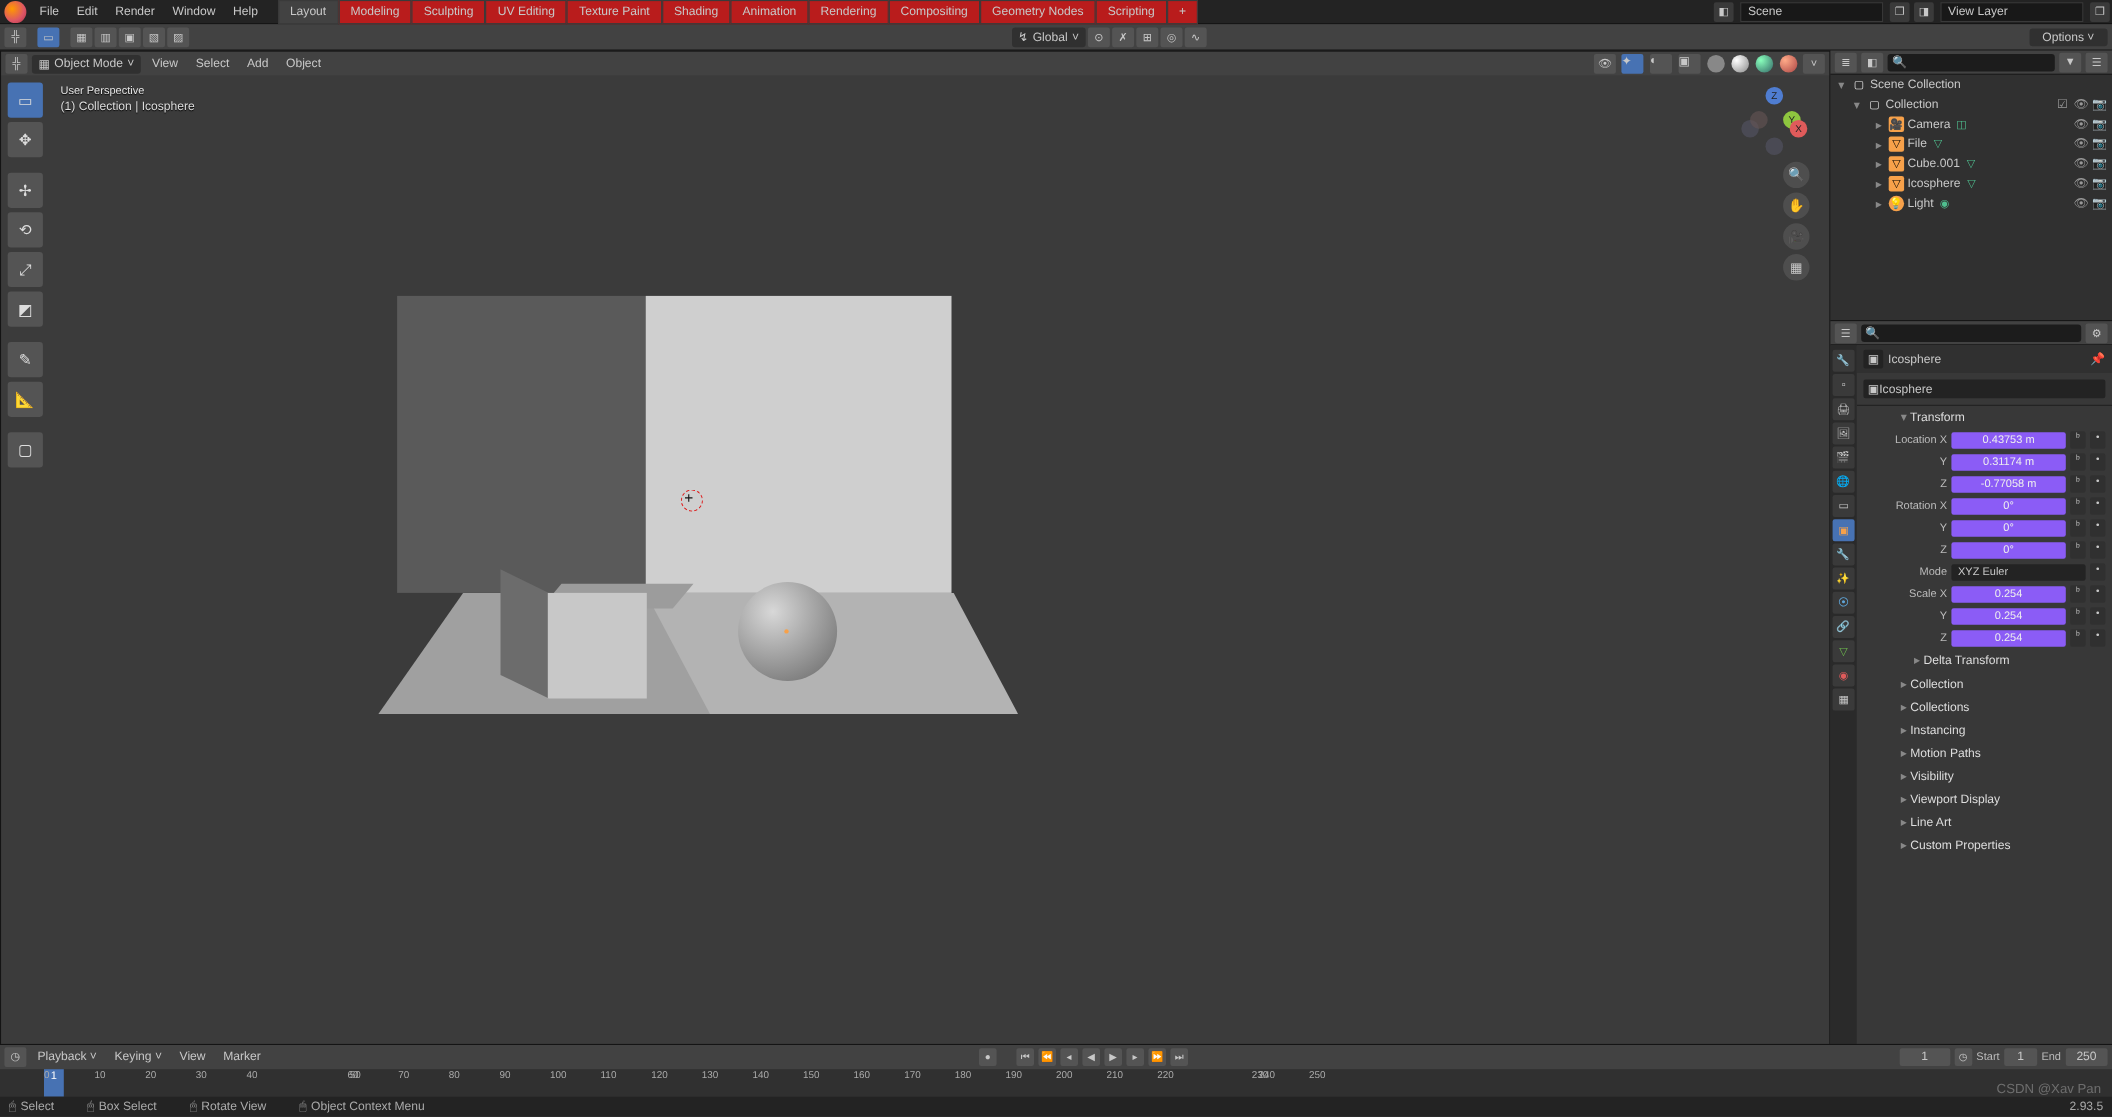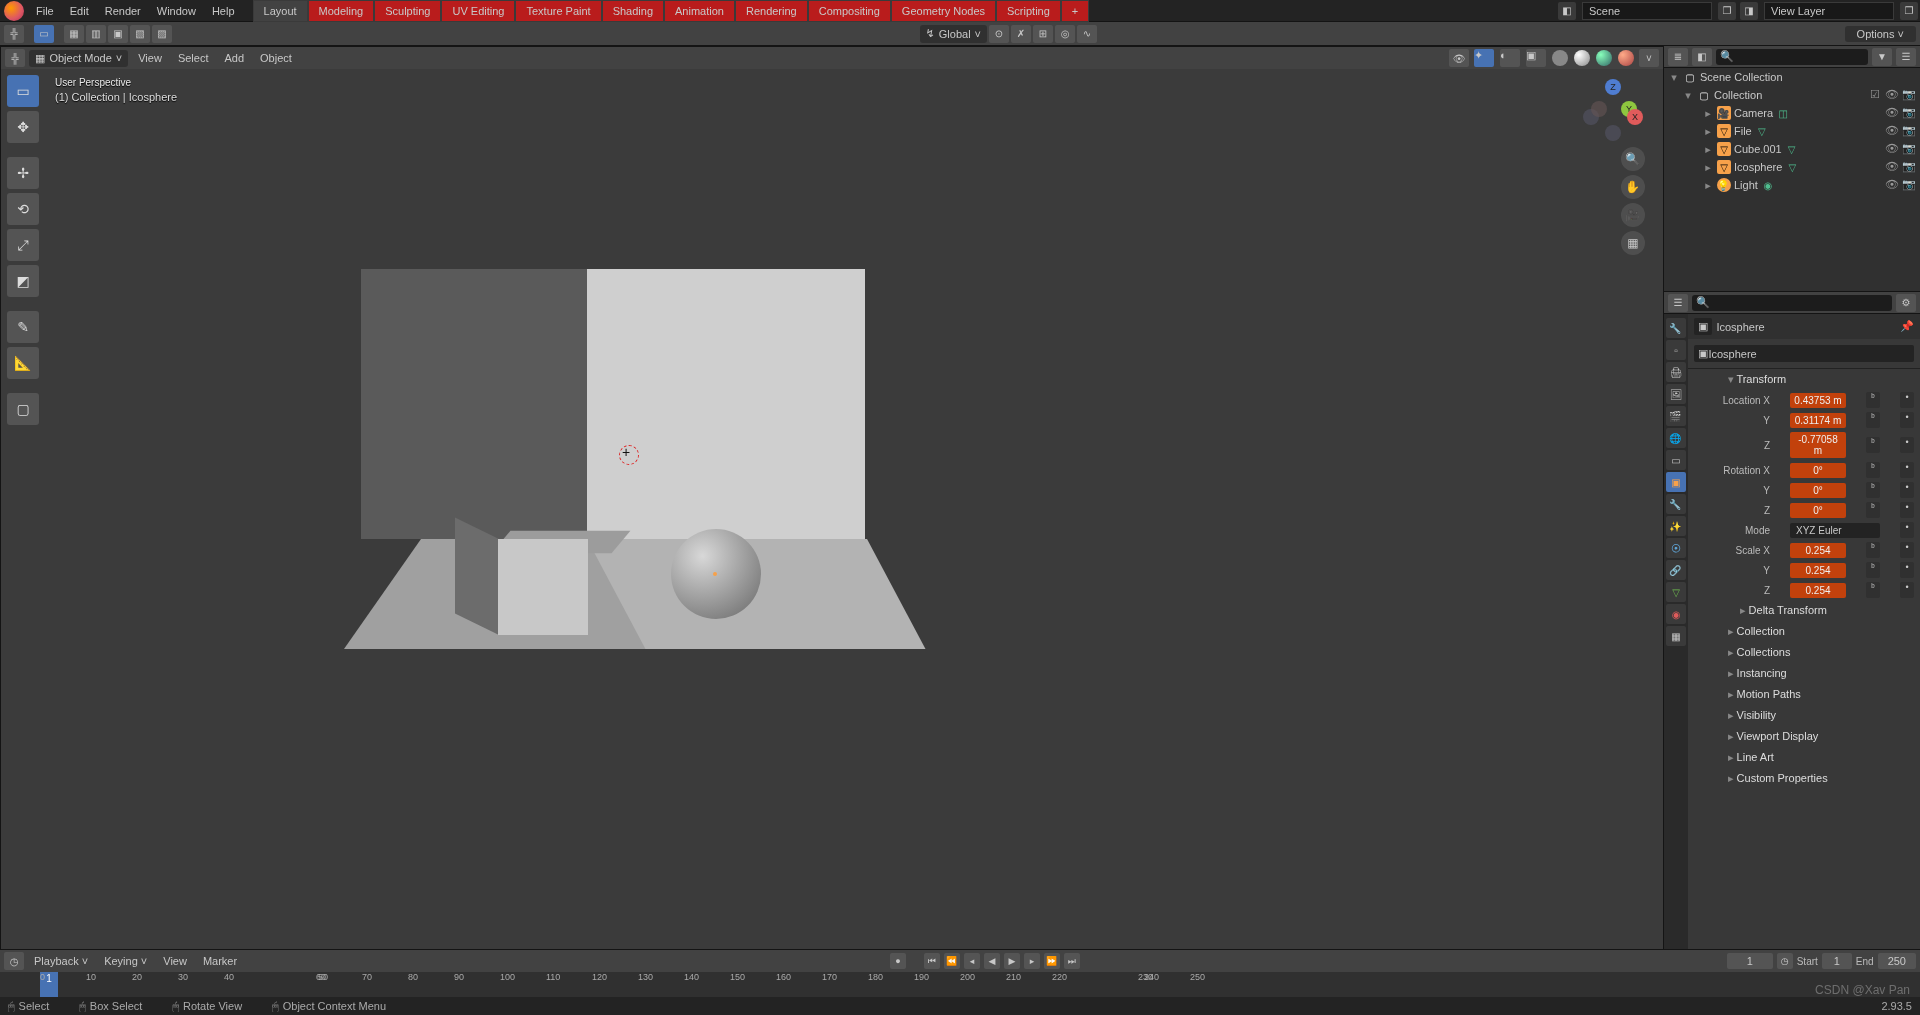--- a/index.html
+++ b/index.html
@@ -101,23 +101,23 @@
 .ptab.green { color:#6fbf4f; }
 .ptab.blue { color:#5fa5d8; }
 #props-body { flex:1; background:#383838; overflow:auto; }
 .crumb { background:#303030; padding:4px 6px; display:flex; align-items:center; gap:4px; }
 .crumb-box { background:#232323; padding:2px 4px; border-radius:2px; }
 .name-field { margin:6px; display:flex; align-items:center; background:#232323; padding:2px 4px; border-radius:2px; }
 .panel-section { border-top:1px solid #222; }
 .section-hdr { padding:4px 8px; cursor:pointer; color:#ddd;margin-left:32px; }
 .section-hdr:before { content:"▸ "; color:#888; }
 .section-hdr.open:before { content:"▾ "; }
-.prop-row { display:flex; align-items:center; padding:2px 6px; gap:20px; }
+.prop-row { display:flex; align-items:center; padding:2px 6px; gap:4px; }
 .prop-label { width:76px; text-align:right; color:#bbb; font-size:10px; }
-.prop-value { flex:1; background:#c2410c; text-align:center; padding:2px 4px; border-radius:2px; font-size:10px; color:#eee; }
+.prop-value { flex:1; background:#8b5cf6; text-align:center; padding:2px 4px; border-radius:2px; font-size:10px; color:#eee; }
 .prop-btn { width:14px; height:16px; background:#303030; border-radius:2px; font-size:9px; text-align:center; cursor:pointer; }
 .mode-field { flex:1; background:#232323; padding:2px 6px; border-radius:2px; font-size:10px; text-align:left; }
 
 
 #timeline-area { position:absolute; bottom:18px; left:0; right:0; height:48px; background:#424242; border-top:1px solid #141414; display:flex; flex-direction:column; }
 #tl-header { height:22px; display:flex; align-items:center; padding:0 4px; justify-content:space-between; }
 .tl-left,.tl-center,.tl-right { display:flex; align-items:center; gap:4px; }
 .play-btn { width:16px; height:16px; background:#545454; border-radius:2px; cursor:pointer; display:flex; align-items:center; justify-content:center; font-size:9px; }
 .frame-field { background:#545454; padding:2px 10px; border-radius:2px; min-width:46px; text-align:center; }
 .frame-lbl { color:#bbb; font-size:10px; }

